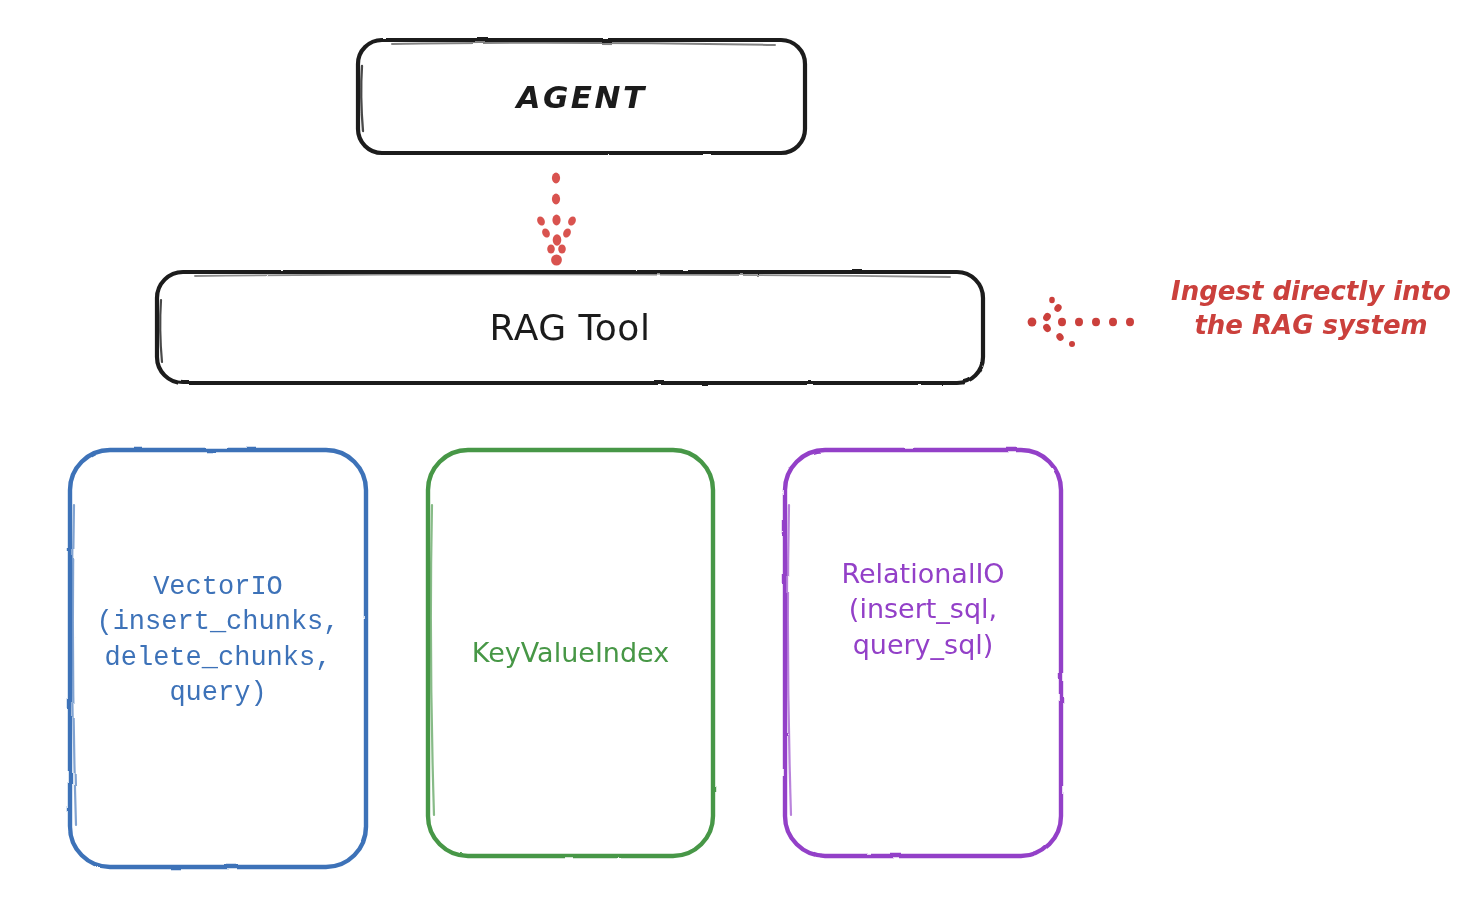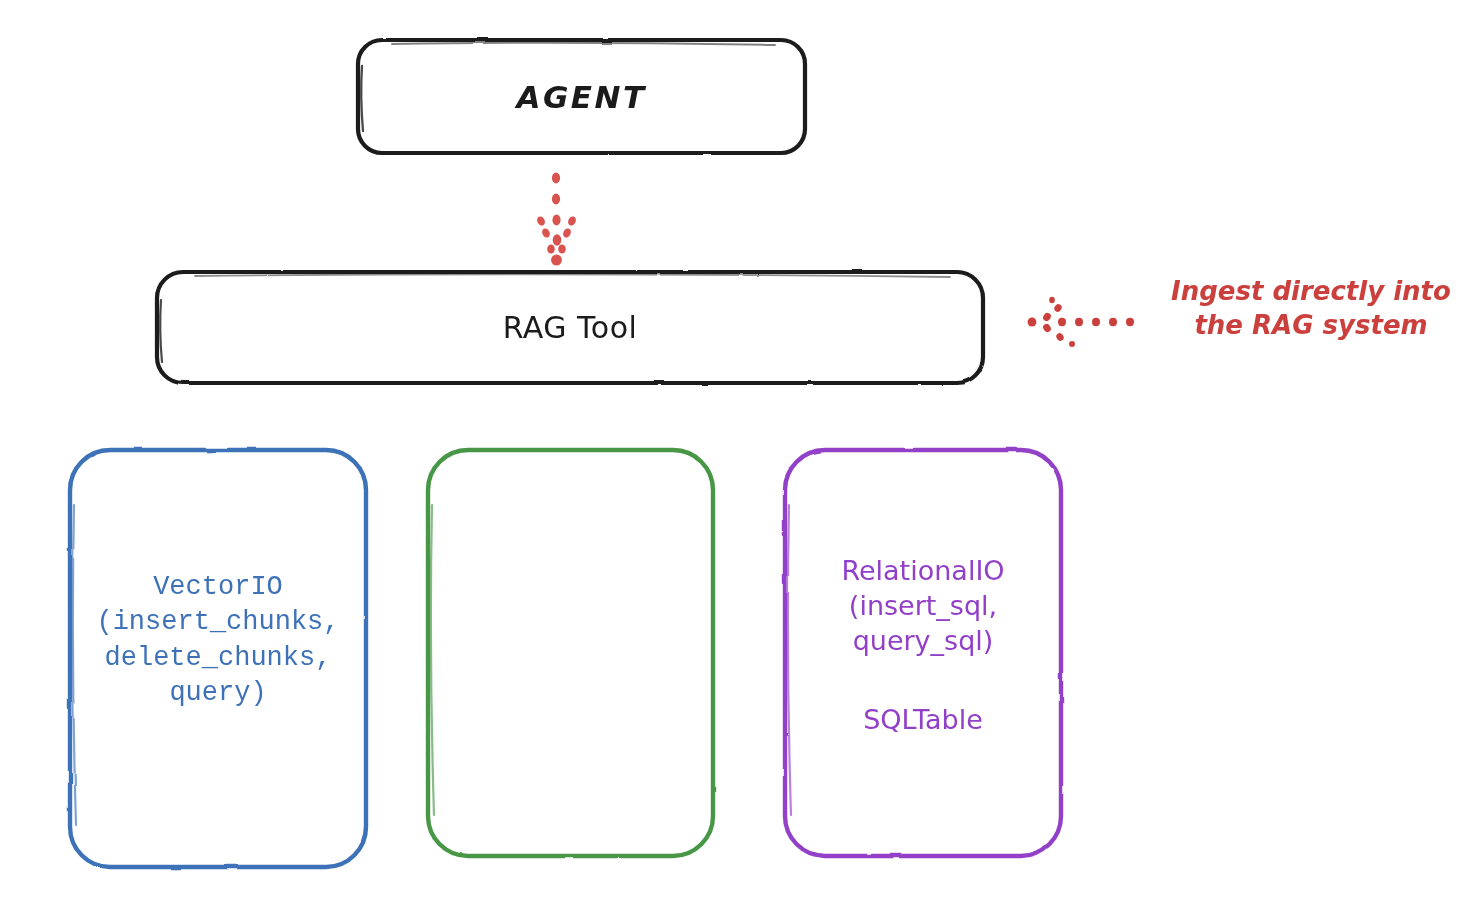--- a/index.html
+++ b/index.html
@@ -53,21 +53,21 @@
     color: #1b1b1b;
     letter-spacing: 0.5px;
   }
   .node-agent .black-label {
     font-size: 31px;
     font-style: italic;
     font-weight: 700;
     letter-spacing: 2.5px;
   }
   .node-ragtool .black-label {
-    font-size: 30px;
+    font-size: 36px;
     font-weight: 500;
     letter-spacing: 0.5px;
   }
 
   
   .node-store {
     padding: 0 14px;
   }
   .node-vectorio {
     left: 70px;
@@ -77,21 +77,21 @@
     font-family: Liberation Mono, monospace;
   }
   .node-keyvalueio {
     left: 428px;
     top: 450px;
     width: 285px;
     height: 406px;
   }
   .node-relationalio {
     left: 785px;
-    top: 472px;
+    top: 436px;
     width: 276px;
     height: 406px;
   }
 
   .store-api {
     font-size: 27px;
     line-height: 1.30;
     font-weight: 500;
     white-space: pre-line;
   }
@@ -213,26 +213,26 @@
   <div class="inner">
     <div class="store-api c-blue">VectorIO
 (insert_chunks,
 delete_chunks,
 query)</div>
   </div>
 </div>
 
 <div class="node node-store node-keyvalueio">
   <div class="inner">
+    <div class="store-index c-green">KeyValueIndex</div>
   </div>
 </div>
 
 <div class="node node-store node-relationalio">
   <div class="inner">
     <div class="store-api c-purple">RelationalIO
 (insert_sql,
 query_sql)</div>
-    <div class="store-index c-purple">SQLTable</div>
   </div>
 </div>
 
 <div class="annotation">Ingest directly into
 the RAG system</div>
 
 </body></html>

